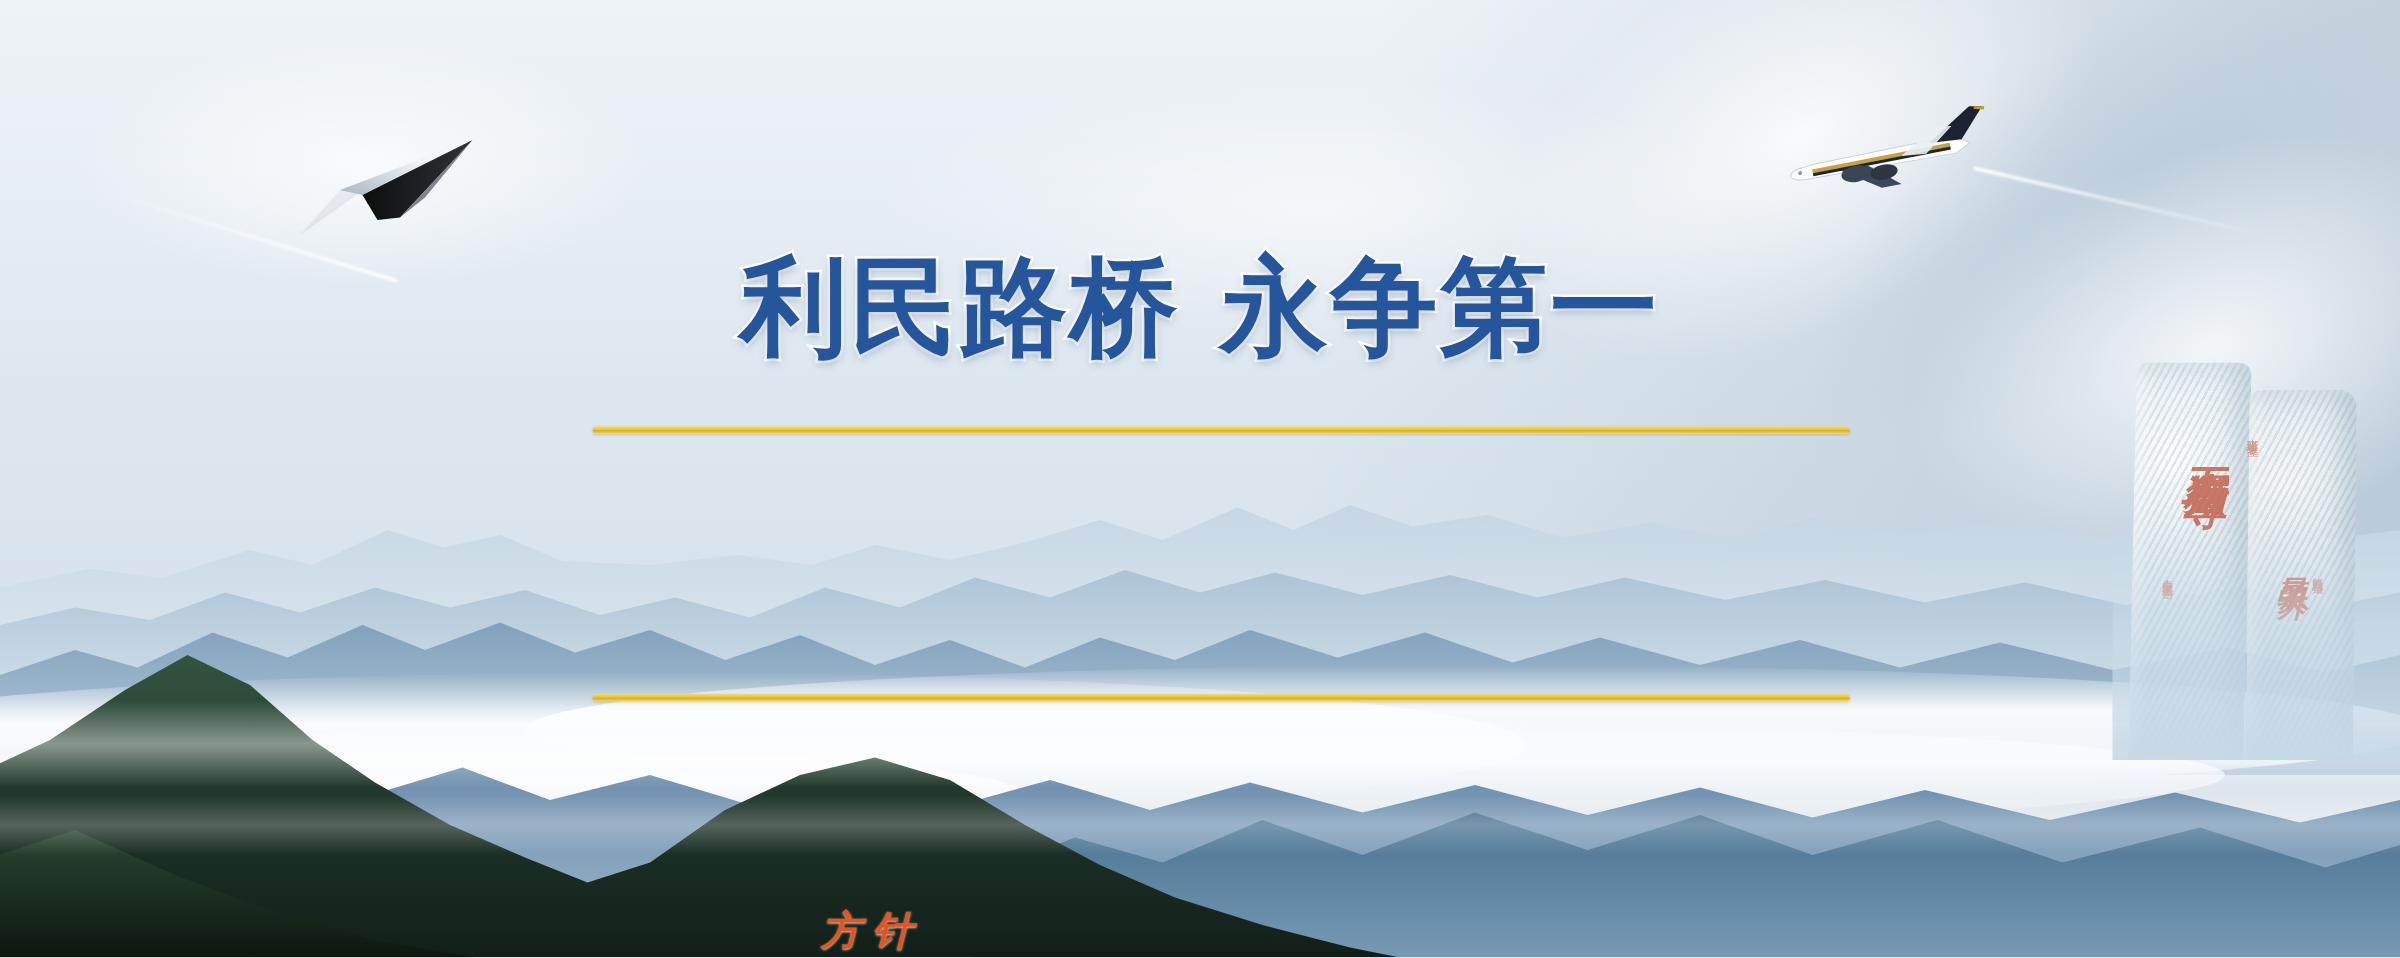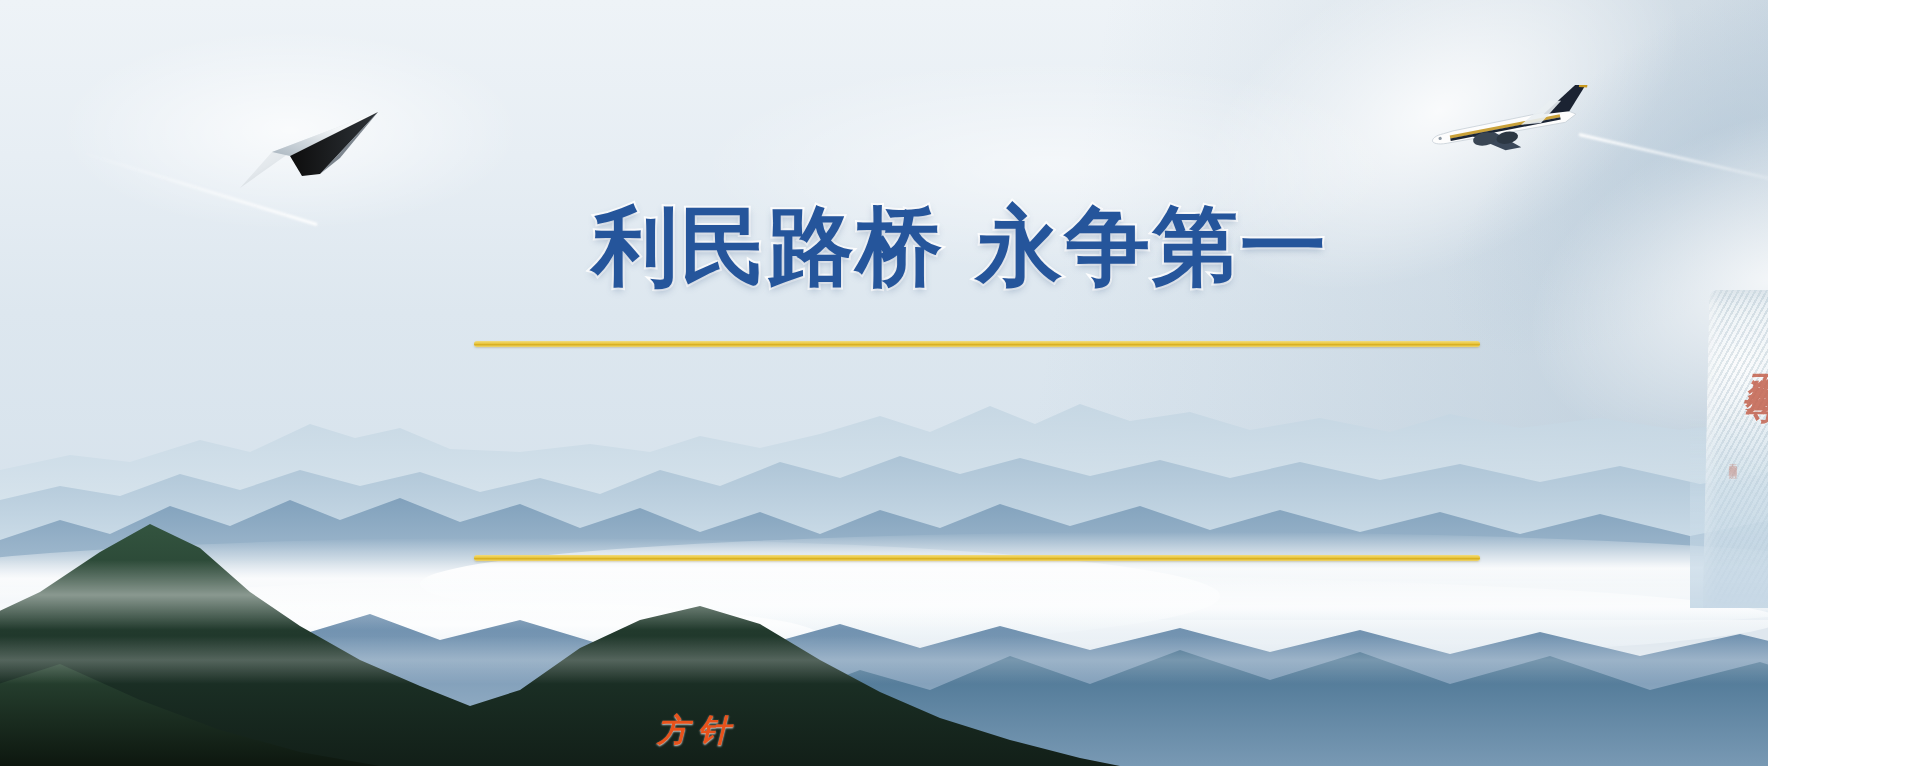--- a/index.html
+++ b/index.html
@@ -1,20 +1,20 @@
 <!DOCTYPE html>
 <html><head>
 <meta charset="utf-8">
 <style>
   html,body{margin:0;padding:0;background:#fff;}
   body{font-family:"Liberation Sans","DejaVu Sans",sans-serif;}
 
   .banner{
     position:relative;
-    width:1768px;height:766px;
+    width:1920px;height:766px;
     overflow:hidden;
     background:#dfe7ee;
   }
 
   
   .sky{
     position:absolute;left:0;top:0;width:1920px;height:520px;
     background:
       linear-gradient(100deg, rgba(255,255,255,0) 55%, rgba(158,180,198,.55) 100%),
       linear-gradient(180deg,#eef3f7 0%,#e7eef4 30%,#dde7ef 60%,#d6e2ec 100%);
@@ -103,21 +103,21 @@
   
   .rule{
     position:absolute;height:6px;border-radius:3px;
     background:linear-gradient(180deg,#f2dc7e 0%,#e8c53c 45%,#d8ae1f 60%,#f0d870 100%);
     box-shadow:0 1px 2px rgba(120,95,10,.25);
   }
   .rule-top{left:474px;top:341px;width:1006px;}
   .rule-bottom{left:474px;top:555px;width:1006px;}
 
   
-  .slogan{position:absolute;left:0;top:327px;width:1920px;height:215px;}
+  .slogan{position:absolute;left:0;top:341px;width:1920px;height:215px;}
 
   .cn-brush{
     font-family:"DejaVu Serif","Liberation Serif",serif;
     font-weight:700;
     font-style:italic;
   }
 
   .lbl{
     position:absolute;
     color:#e8521b;

